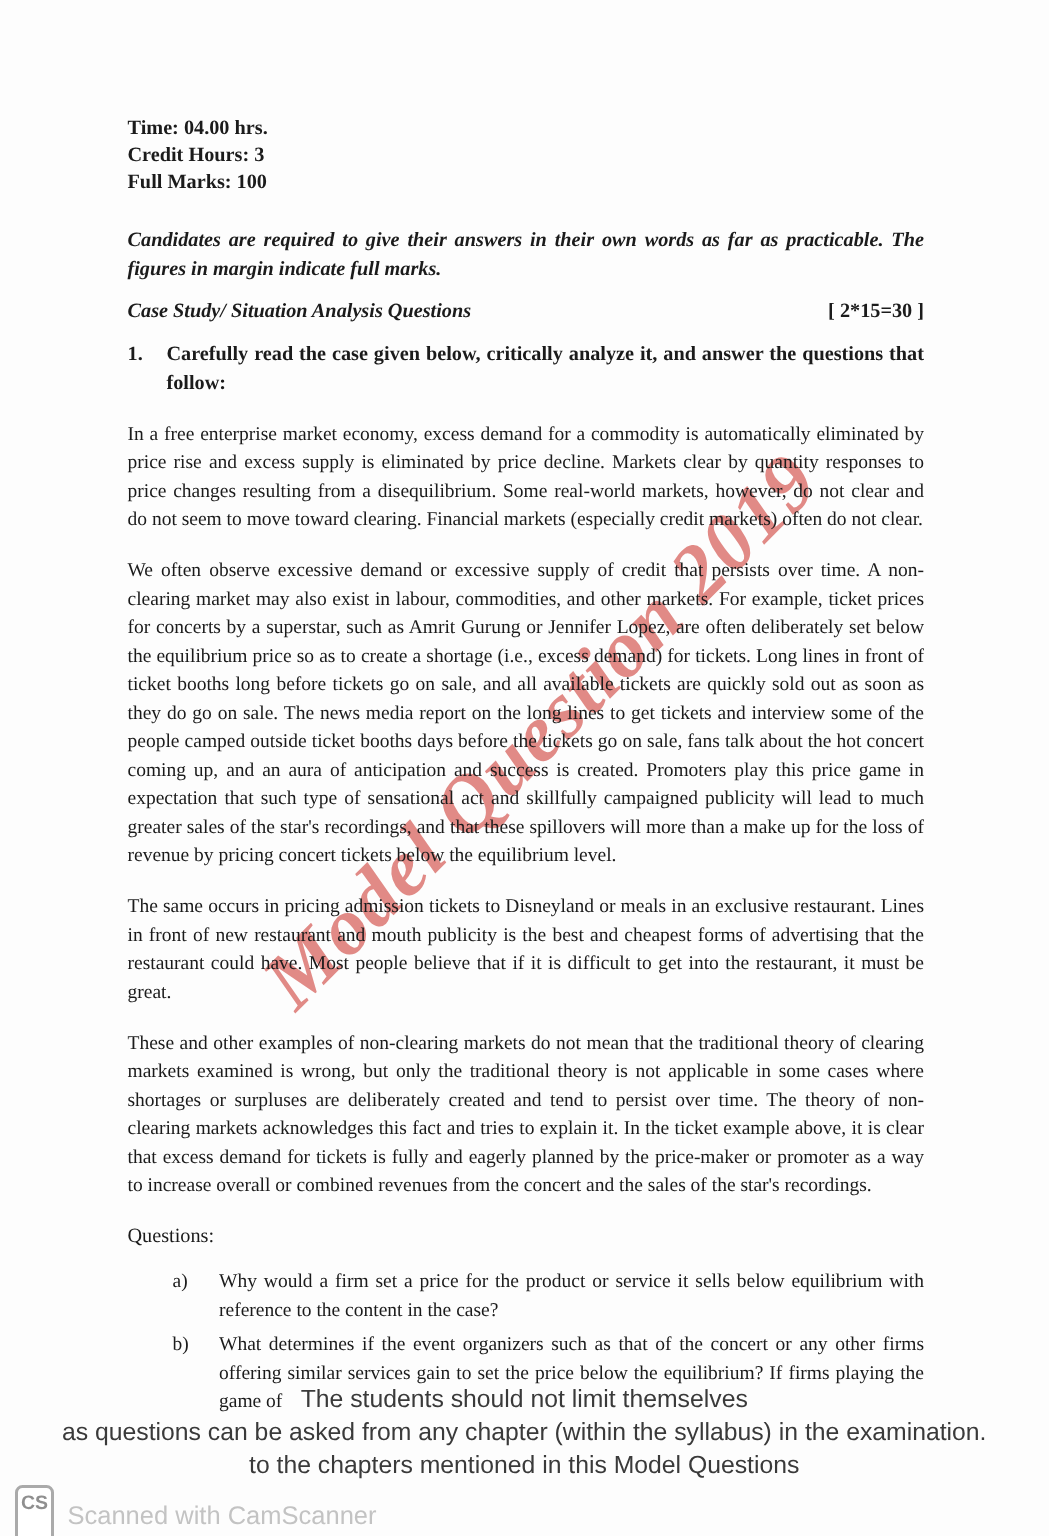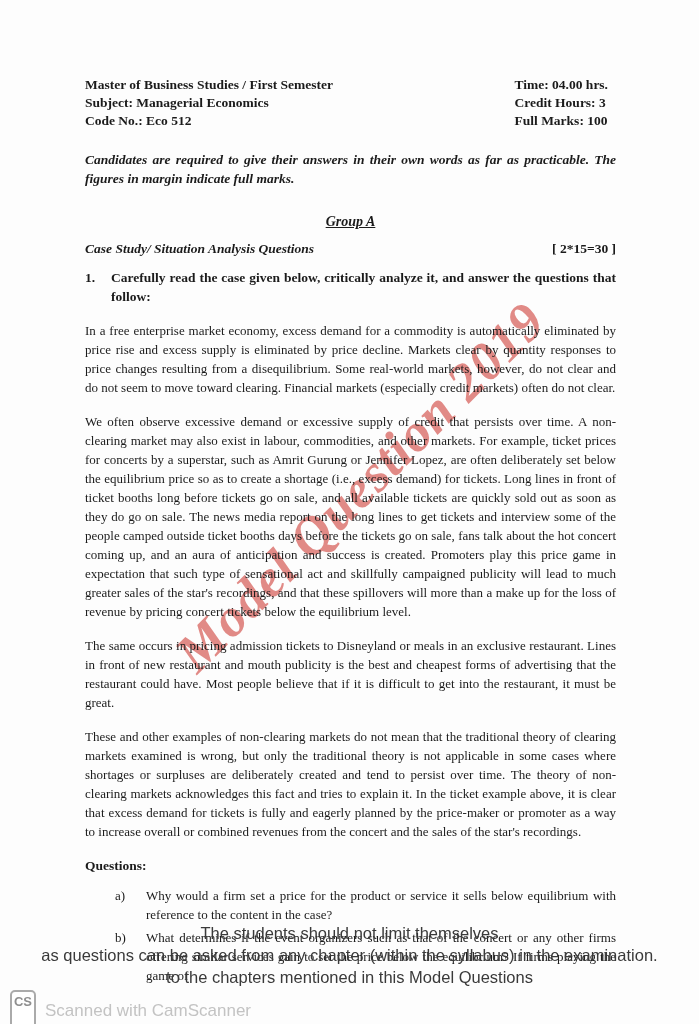--- a/index.html
+++ b/index.html
@@ -76,21 +76,21 @@
     top: 0;
   }
   .body-para {
     margin: 15px 0 0 0;
     font-size: 13px;
     line-height: 19px;
     text-align: justify;
   }
   .questions-heading {
     margin: 17px 0 12px 0;
-    font-weight: bold;
+    font-weight: normal;
     font-size: 13.5px;
   }
   .subq-list { margin-top: 8px; }
   .subq {
     position: relative;
     padding-left: 61px;
     font-size: 13px;
     line-height: 19px;
     text-align: justify;
     margin-top: 4px;
@@ -168,37 +168,29 @@
 <body>
 
 <div class="page">
 
   <div class="watermark">Model Question 2019</div>
 
   <div class="content">
 
 
     <div class="meta">
-      <div class="meta-left">
-        <div>Master of Business Studies / First Semester</div>
-        <div>Subject: Managerial Economics</div>
-        <div>Code No.: Eco 512</div>
-      </div>
       <div class="meta-right">
         <div>Time: 04.00 hrs.</div>
         <div>Credit Hours: 3</div>
         <div>Full Marks: 100</div>
       </div>
     </div>
 
     <p class="instructions">Candidates are required to give their answers in their own words as far as practicable. The figures in margin indicate full marks.</p>
 
-    <div class="group-title">
-      <span>Group A</span>
-    </div>
 
     <div class="section-row">
       <span class="section-heading">Case Study/ Situation Analysis Questions</span>
       <span class="section-marks">[ 2*15=30 ]</span>
     </div>
 
     <div class="q1">
       <span class="q1-num">1.</span>
       <span>Carefully read the case given below, critically analyze it, and answer the questions that follow:</span>
     </div>

